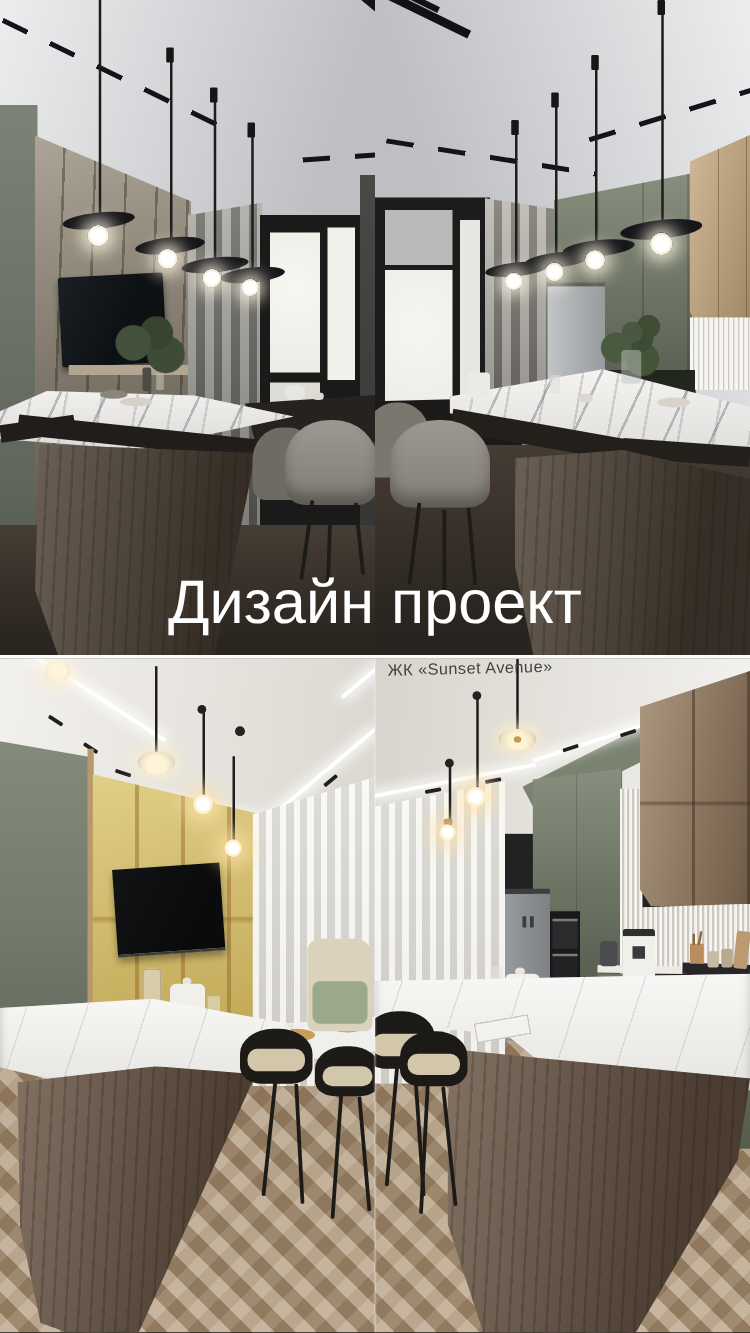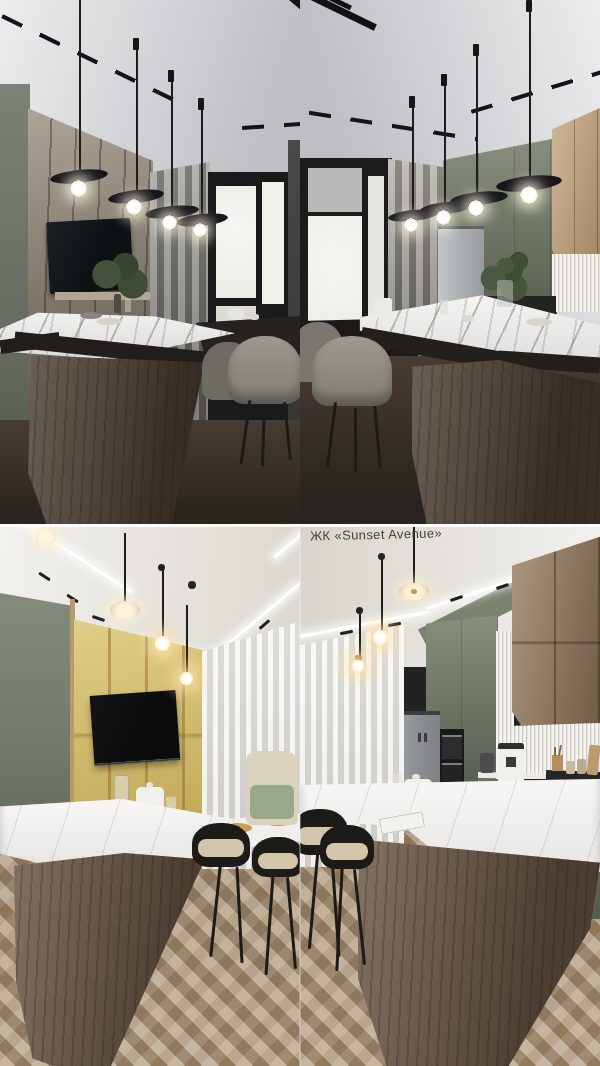--- a/index.html
+++ b/index.html
@@ -257,15 +257,16 @@
     <div class="abs bulb-warm" style="left:72px;top:102px;width:17px;height:17px;"></div>
     <div class="abs cord" style="left:59px;top:82px;height:52px;"></div>
     <div class="abs" style="left:56px;top:80px;width:7px;height:7px;border-radius:50%;background:#222;"></div>
     <div class="abs" style="left:55px;top:128px;width:7px;height:5px;background:#8a6d3e;border-radius:2px;"></div>
     <div class="abs bulb-warm" style="left:51px;top:132px;width:14px;height:14px;"></div>
   </section>
 
   <div class="seam" style="left:0;top:524px;width:600px;height:3px;"></div>
   <div class="seam" style="left:299px;top:527px;width:2px;height:539px;opacity:.28;"></div>
 
+  <div class="titles" style="top:458px;">Дизайн проект</div>
   <div id="caption" style="left:310px;top:527px;">ЖК «Sunset Avenue»</div>
 
 </div>
 
 </body></html>

